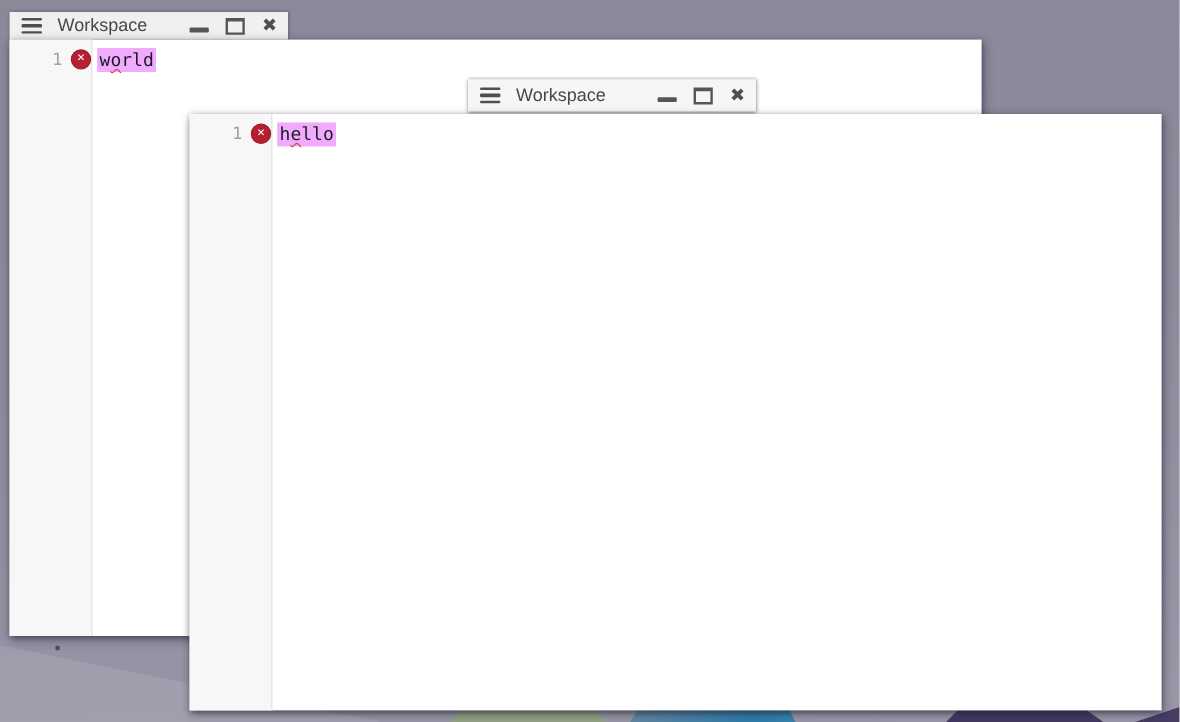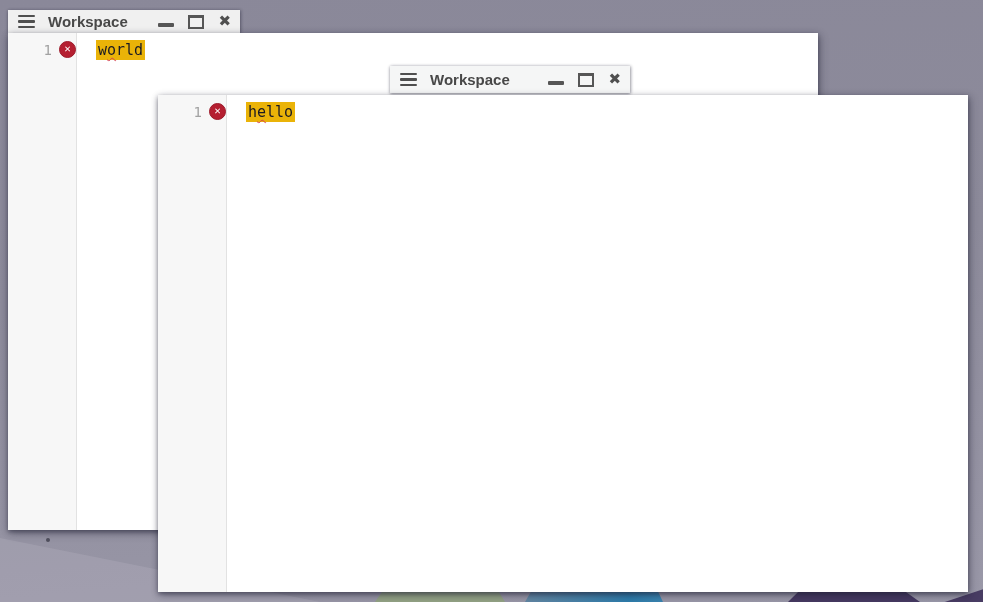--- a/index.html
+++ b/index.html
@@ -58,21 +58,21 @@
     padding: 0 9px 0 10px;
   }
   .tb-back  { background: #f0f0f0; }
   .tb-front { background: #f5f6f6; }
 
   .menu-icon { display: flex; flex-direction: column; gap: 3px; width: 17px; cursor: pointer; }
   .menu-icon .bar { height: 2.5px; background: #4f4f4f; border-radius: 1px; }
 
   .tb-title {
     margin-left: 13px;
-    font-size: 15px; font-weight: bold; color: #484848;
+    font-size: 15px; font-weight: normal; color: #484848;
     white-space: nowrap;
     flex: 1 1 auto;
   }
 
   .tb-controls { display: flex; align-items: center; gap: 14px; }
   .tb-btn { display: flex; align-items: center; justify-content: center; cursor: pointer; }
   .icon-min { width: 16px; height: 4.5px; background: #565656; border-radius: 1px; margin-top: 7px; }
   .icon-max { width: 12px; height: 9px; border: 2px solid #565656; border-top-width: 3px; background: transparent; }
   .icon-close { font-family: "DejaVu Sans", sans-serif; font-size: 15px; font-weight: bold; color: #4f4f4f; line-height: 1; }
 
@@ -106,23 +106,23 @@
     border-radius: 50%;
     background: #b51f31;
     border: 1px solid #9d1b2b;
     display: flex; align-items: center; justify-content: center;
     color: #ffffff; font-size: 8.5px; font-weight: bold;
     font-family: "DejaVu Sans", sans-serif;
     line-height: 1;
     cursor: pointer;
   }
   .code {
-    margin-left: 20px;
+    margin-left: 5px;
     font-size: 15px; color: #1a1a24;
-    background: #eab308;
+    background: #f0abfc;
     padding: 1px 2px;
     white-space: pre;
   }
   .err {
     text-decoration: underline wavy #d4404f 1px;
     text-underline-offset: 2px;
     text-decoration-skip-ink: none;
   }
 </style>
 </head>

